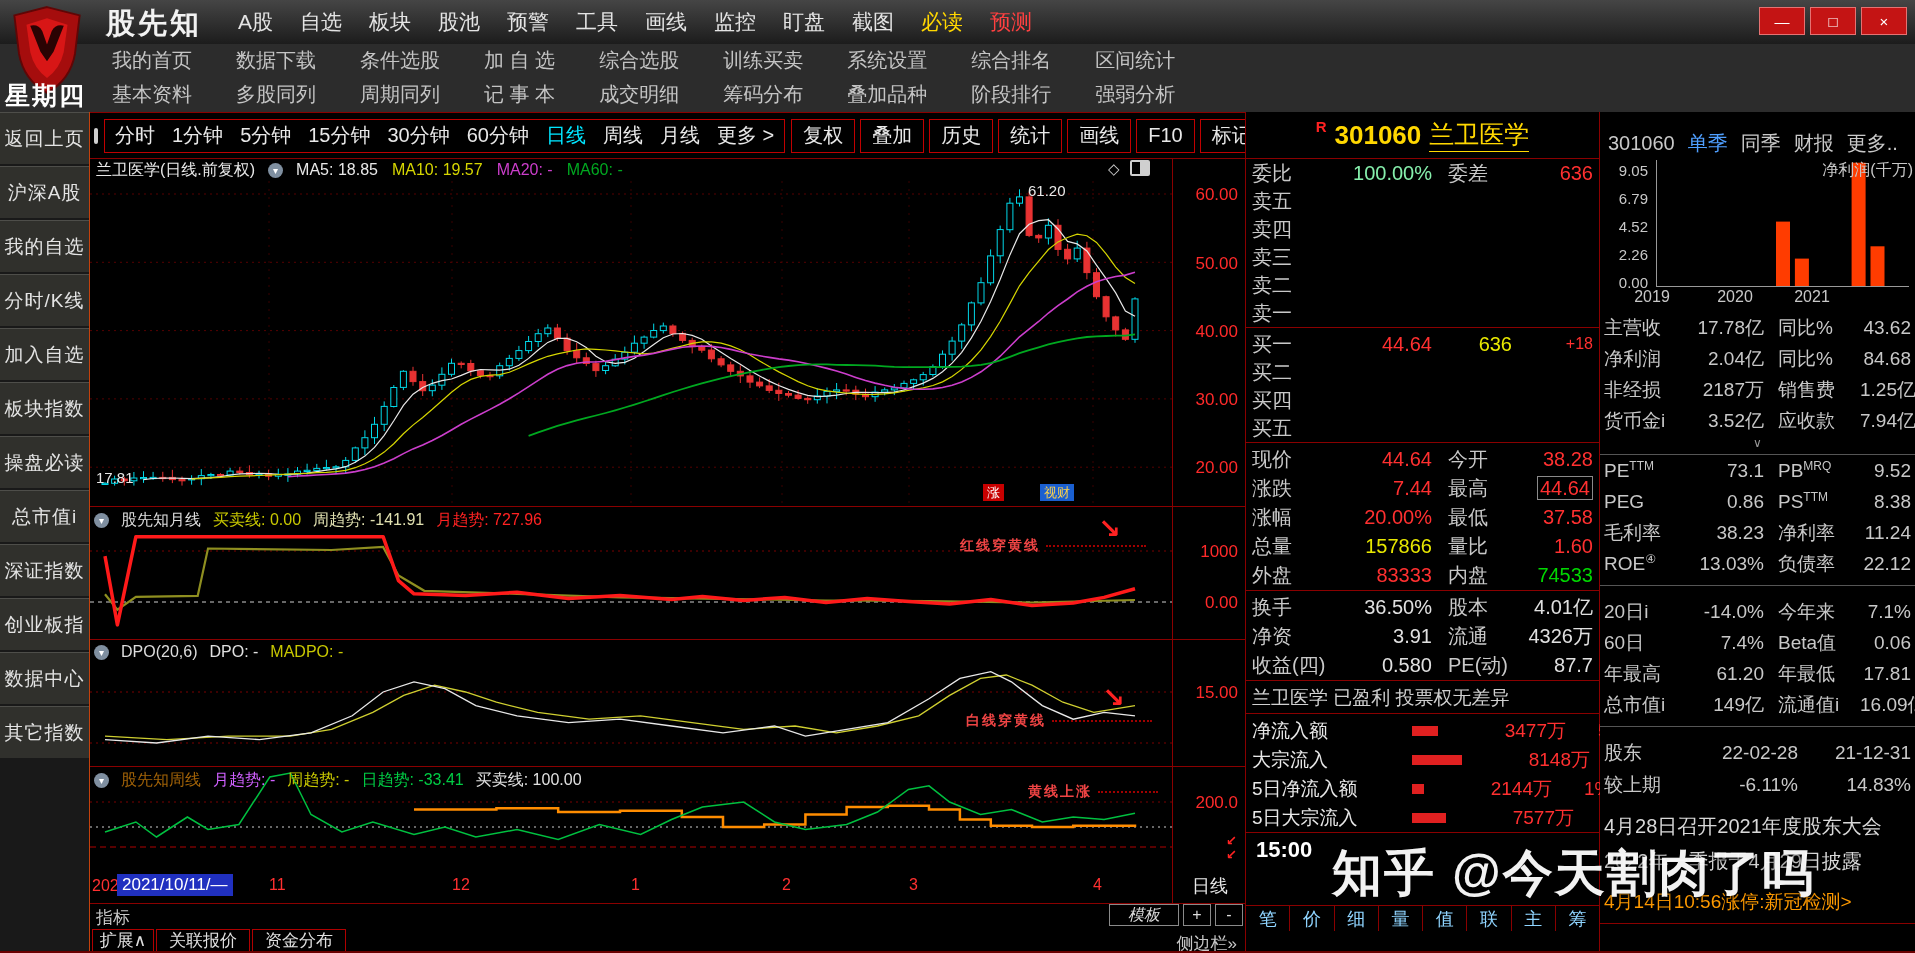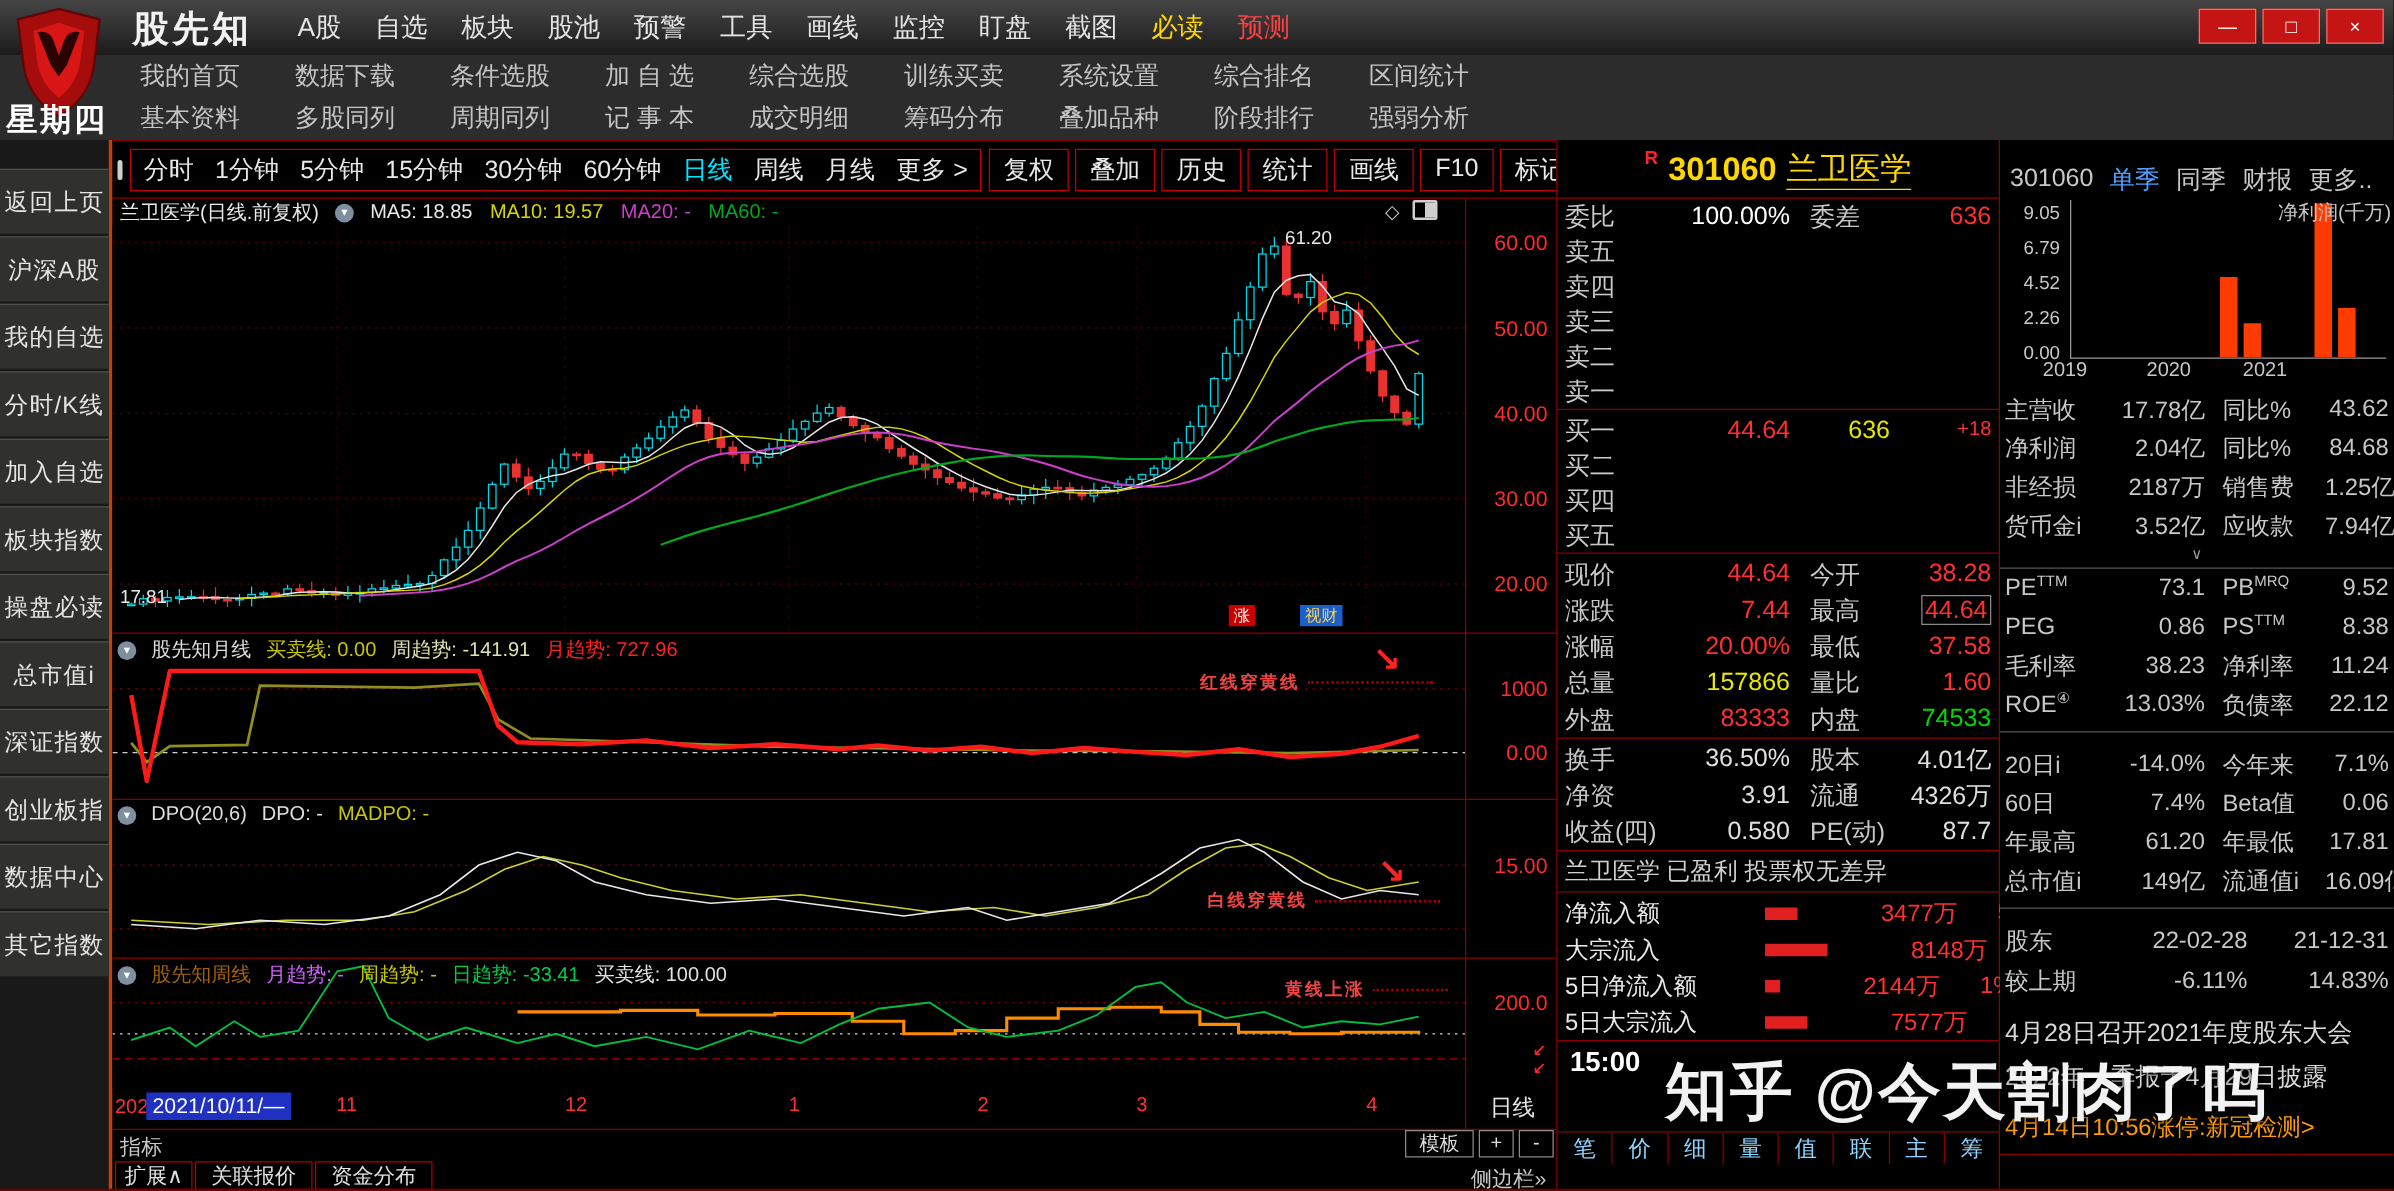--- a/index.html
+++ b/index.html
@@ -13,21 +13,21 @@
   #mainmenu span{cursor:default;}
   #winbtns{right:8px;top:7px;display:flex;gap:5px;}
   .winbtn{width:44px;height:26px;background:#c41414;border:1px solid #e57272;color:#fff;
           font-size:15px;display:flex;align-items:center;justify-content:center;}
   #menurow2{left:0;top:44px;width:1915px;height:32px;background:#2c2c2c;border-bottom:1px solid #1a1a1a;}
   #menurow3{left:0;top:76px;width:1915px;height:36px;background:#2c2c2c;}
   .mrow{display:flex;align-items:center;height:100%;padding-left:112px;gap:44px;font-size:20px;color:#c4c4c4;}
   #daylabel{left:5px;top:79px;font-size:25px;font-weight:bold;color:#fff;letter-spacing:2px;z-index:6;}
   #logo{left:5px;top:2px;width:84px;height:96px;z-index:5;}
   
-  #sidebar{left:0;top:112px;width:90px;height:841px;background:#191919;border-right:3px solid #c2410c;padding-top:23px;box-sizing:border-box;}
+  #sidebar{left:0;top:112px;width:90px;height:841px;background:#191919;border-right:1px solid #c2410c;box-sizing:border-box;}
   .side-btn{height:51px;margin-bottom:2px;background:#30302c;border-top:1px solid #4e4e4a;
             color:#e4e4e4;font-size:19px;display:flex;align-items:center;justify-content:center;letter-spacing:1px;}
   
   #center{left:90px;top:112px;width:1155px;height:841px;background:#000;border-top:1px solid #8a0000;}
   #toolbar{left:0;top:0;width:1155px;height:46px;display:flex;align-items:center;gap:6px;padding-left:4px;
            box-sizing:border-box;border-bottom:1px solid #8a0000;}
   .tb-box{border:1px solid #c00000;height:32px;display:flex;align-items:center;padding:0 10px;gap:17px;
           font-size:20px;color:#e8e8e8;white-space:nowrap;}
   .tb-act{padding:0 11px;gap:0;}
   .p-active{color:#00e5ff;}
@@ -544,42 +544,42 @@
 
   <div class="abs" id="date-axis">
     <span id="date-prefix">202</span>
     <span id="date-sel">2021/10/11/—</span>
     <span id="date-ticks"><span class="tick" style="left:179px">11</span><span class="tick" style="left:362px">12</span><span class="tick" style="left:541px">1</span><span class="tick" style="left:692px">2</span><span class="tick" style="left:819px">3</span><span class="tick" style="left:1003px">4</span></span>
     <span id="axis-period">日线</span>
   </div>
 
   <div class="abs" id="ind-row">
     <span id="ind-label">指标</span>
-    <span class="gbox" style="right:66px;width:55px;">模板</span>
+    <span class="gbox" style="right:66px;width:70px;font-style:italic;">模板</span>
     <span class="gbox" style="right:34px;width:28px;">+</span>
     <span class="gbox" style="right:2px;width:28px;">-</span>
   </div>
 
   <div class="abs" id="bottom-row">
     <span class="rbox" style="left:2px;width:62px;">扩展∧</span>
     <span class="rbox" style="left:66px;width:94px;">关联报价</span>
     <span class="rbox" style="left:162px;width:94px;">资金分布</span>
     <span id="side-toggle">侧边栏»</span>
   </div>
 </div>
 
 <div class="abs" id="quote">
   <div id="q-header">
     <span id="q-r">R</span>
     <span id="q-code">301060</span>
     <span id="q-name">兰卫医学</span>
   </div>
   <div class="qrow">
     <span class="ql">委比</span>
-    <span class="qv1" id="weibi-v1" style="color: #ffffff;">100.00%</span>
+    <span class="qv1" id="weibi-v1" style="color: #86efac;">100.00%</span>
     <span class="ql2">委差</span>
     <span class="qv2" id="weibi-v2" style="color: rgb(255, 48, 48);">636</span>
   </div>
   <div id="q-asks">
       <div class="qrow">
         <span class="ql">卖五</span>
       </div>
       <div class="qrow">
         <span class="ql">卖四</span>
       </div>

